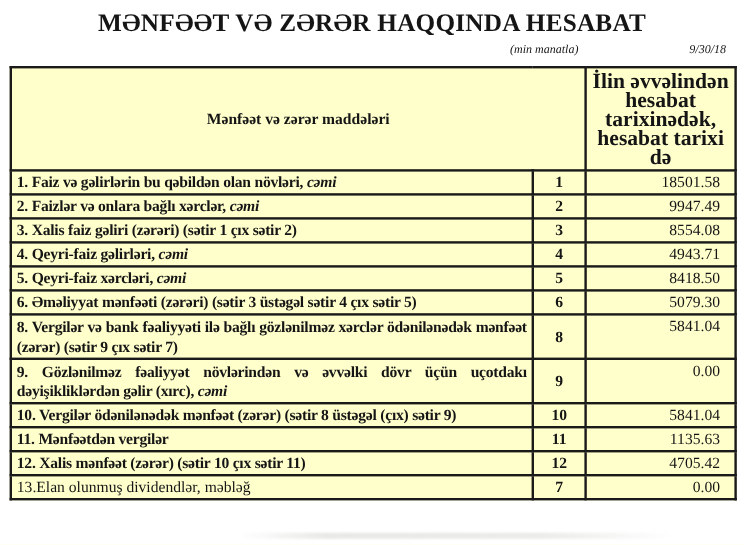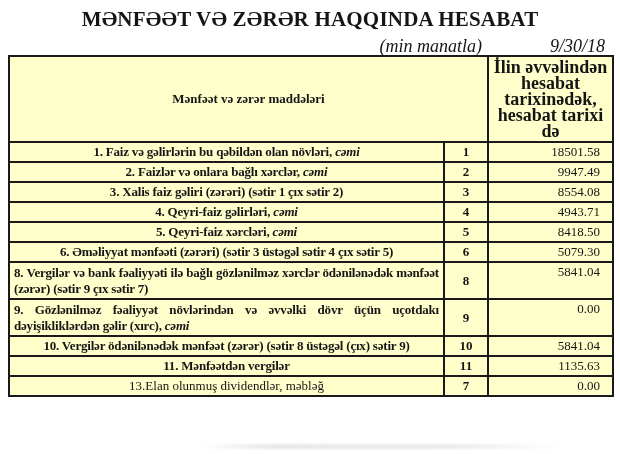--- a/index.html
+++ b/index.html
@@ -17,21 +17,21 @@
     font-size: 21px;
     letter-spacing: 0.2px;
     margin: 0;
     padding-top: 7px;
     color: #151515;
   }
   .subnote {
     position: absolute;
     top: 36px;
     font-style: italic;
-    font-size: 18px;
+    font-size: 10px;
     color: #151515;
   }
   .unit-note { right: 138px; }
   .report-date { right: 15px; margin-left: 16px; }
 
   table.pl-table {
     position: absolute;
     left: 8px; top: 55px;
     width: 604px;
     border-collapse: collapse;
@@ -60,21 +60,21 @@
   tr.single { height: 19px; }
   tr.multi  { height: 37px; }
 
   td.lbl {
     padding: 1px 4px 1px 4px;
     font-weight: bold;
     line-height: 15.5px;
     letter-spacing: -0.2px;
     vertical-align: middle;
   }
-  tr.single td.lbl { white-space: nowrap; text-align: center; }
+  tr.single td.lbl { white-space: nowrap; }
   tr.multi  td.lbl { text-align: justify; }
   tr.normal-weight td.lbl { font-weight: normal; letter-spacing: 0; }
 
   td.num {
     text-align: center;
     font-weight: bold;
     vertical-align: middle;
     padding: 1px 2px;
   }
   td.val {
@@ -160,20 +160,25 @@
       <tr class="single">
     <td class="lbl"><span class="lbl-text">10. Vergilər ödənilənədək mənfəət (zərər) (sətir 8 üstəgəl (çıx) sətir 9)</span></td>
     <td class="num row-num">10</td>
     <td class="val row-val">5841.04</td>
   </tr>
       <tr class="single">
     <td class="lbl"><span class="lbl-text">11. Mənfəətdən vergilər</span></td>
     <td class="num row-num">11</td>
     <td class="val row-val">1135.63</td>
   </tr>
+      <tr class="single">
+    <td class="lbl"><span class="lbl-text">12. Xalis mənfəət (zərər) (sətir 10 çıx sətir 11)</span></td>
+    <td class="num row-num">12</td>
+    <td class="val row-val">4705.42</td>
+  </tr>
       <tr class="single normal-weight">
     <td class="lbl"><span class="lbl-text">13.Elan olunmuş dividendlər, məbləğ</span></td>
     <td class="num row-num">7</td>
     <td class="val row-val">0.00</td>
   </tr>
     </tbody>
 </table>
 
 <div class="scan-artifact"></div>
 

